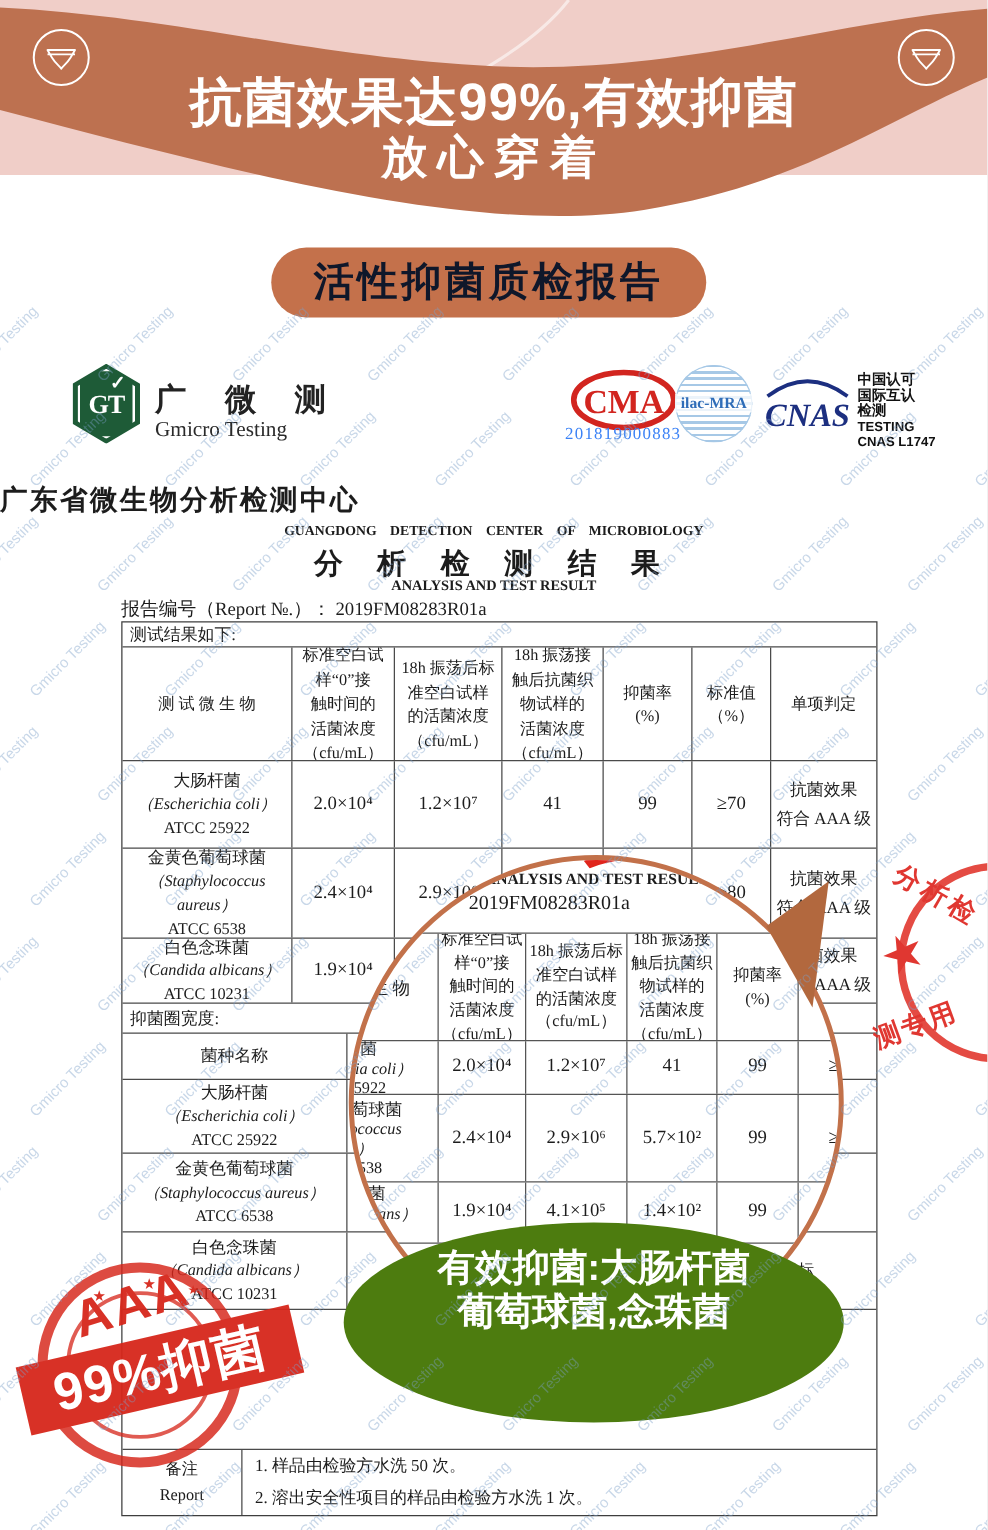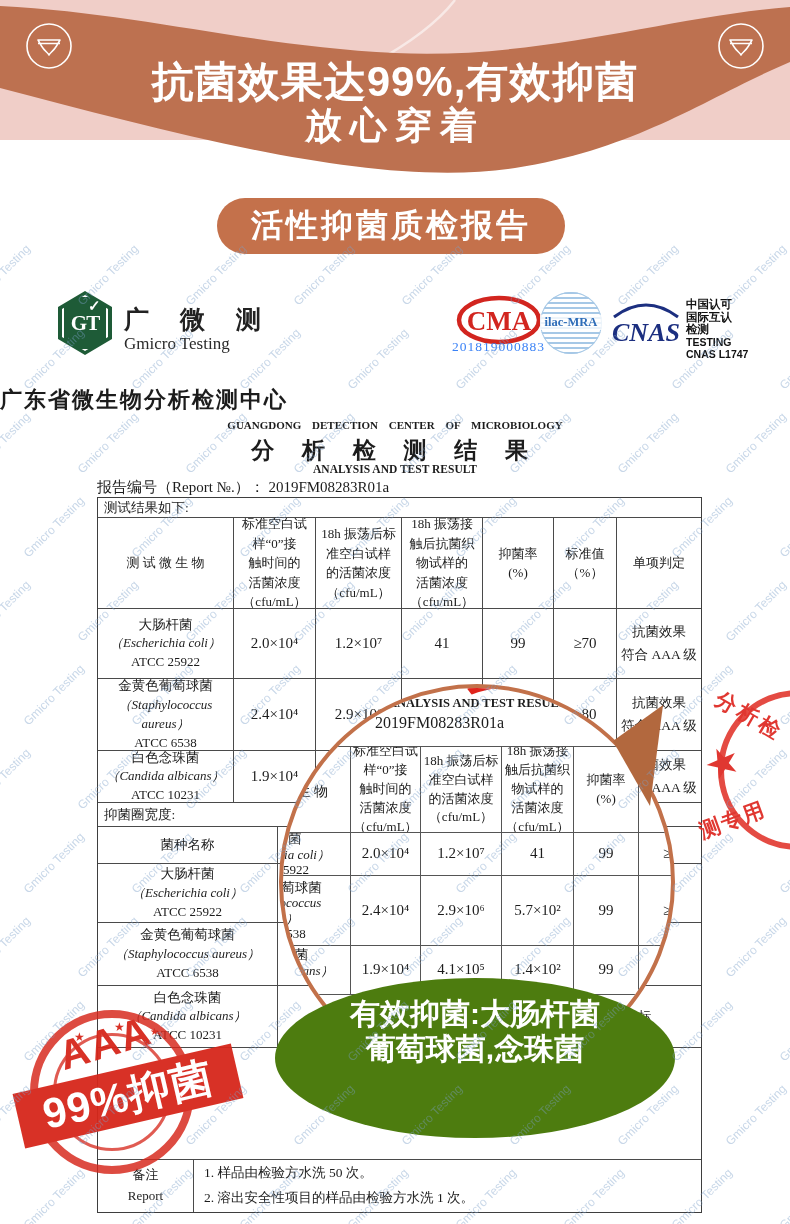--- a/index.html
+++ b/index.html
@@ -8,21 +8,21 @@
         font-family:"Liberation Serif","DejaVu Serif",serif;color:#1c1c1c;margin:0 auto;}
   .abs{position:absolute;}
   .sans{font-family:"Liberation Sans","DejaVu Sans",sans-serif;}
 
   
   .headline{left:0;right:0;top:54px;text-align:center;color:#fff;font-weight:bold;
             font-size:42px;letter-spacing:1px;z-index:2;}
   .subheadline{left:0;right:0;top:101px;text-align:center;color:#fff;font-weight:700;
             font-size:37px;letter-spacing:8px;z-index:2;}
   .badge{left:217px;top:198px;width:348px;height:56px;background:#c4714b;border-radius:28px;
-         display:flex;align-items:center;justify-content:center;color:#ffffff;font-weight:bold;
+         display:flex;align-items:center;justify-content:center;color:#0f172a;font-weight:bold;
          font-size:32px;letter-spacing:3px;z-index:2;}
 
   
   .hex{left:58px;top:291px;width:54px;height:64px;background:#1e5b37;
        clip-path:polygon(50% 0,100% 25%,100% 75%,50% 100%,0 75%,0 25%);z-index:2;}
   .hex-inner{left:4px;top:4px;width:46px;height:56px;border:2px solid #fff;
        clip-path:polygon(50% 0,100% 25%,100% 75%,50% 100%,0 75%,0 25%);
        display:flex;align-items:center;justify-content:center;}
   .hex-gt{color:#fff;font-weight:bold;font-size:21px;letter-spacing:-1px;}
   .hex-check{left:30px;top:6px;color:#fff;font-size:15px;font-weight:bold;}

